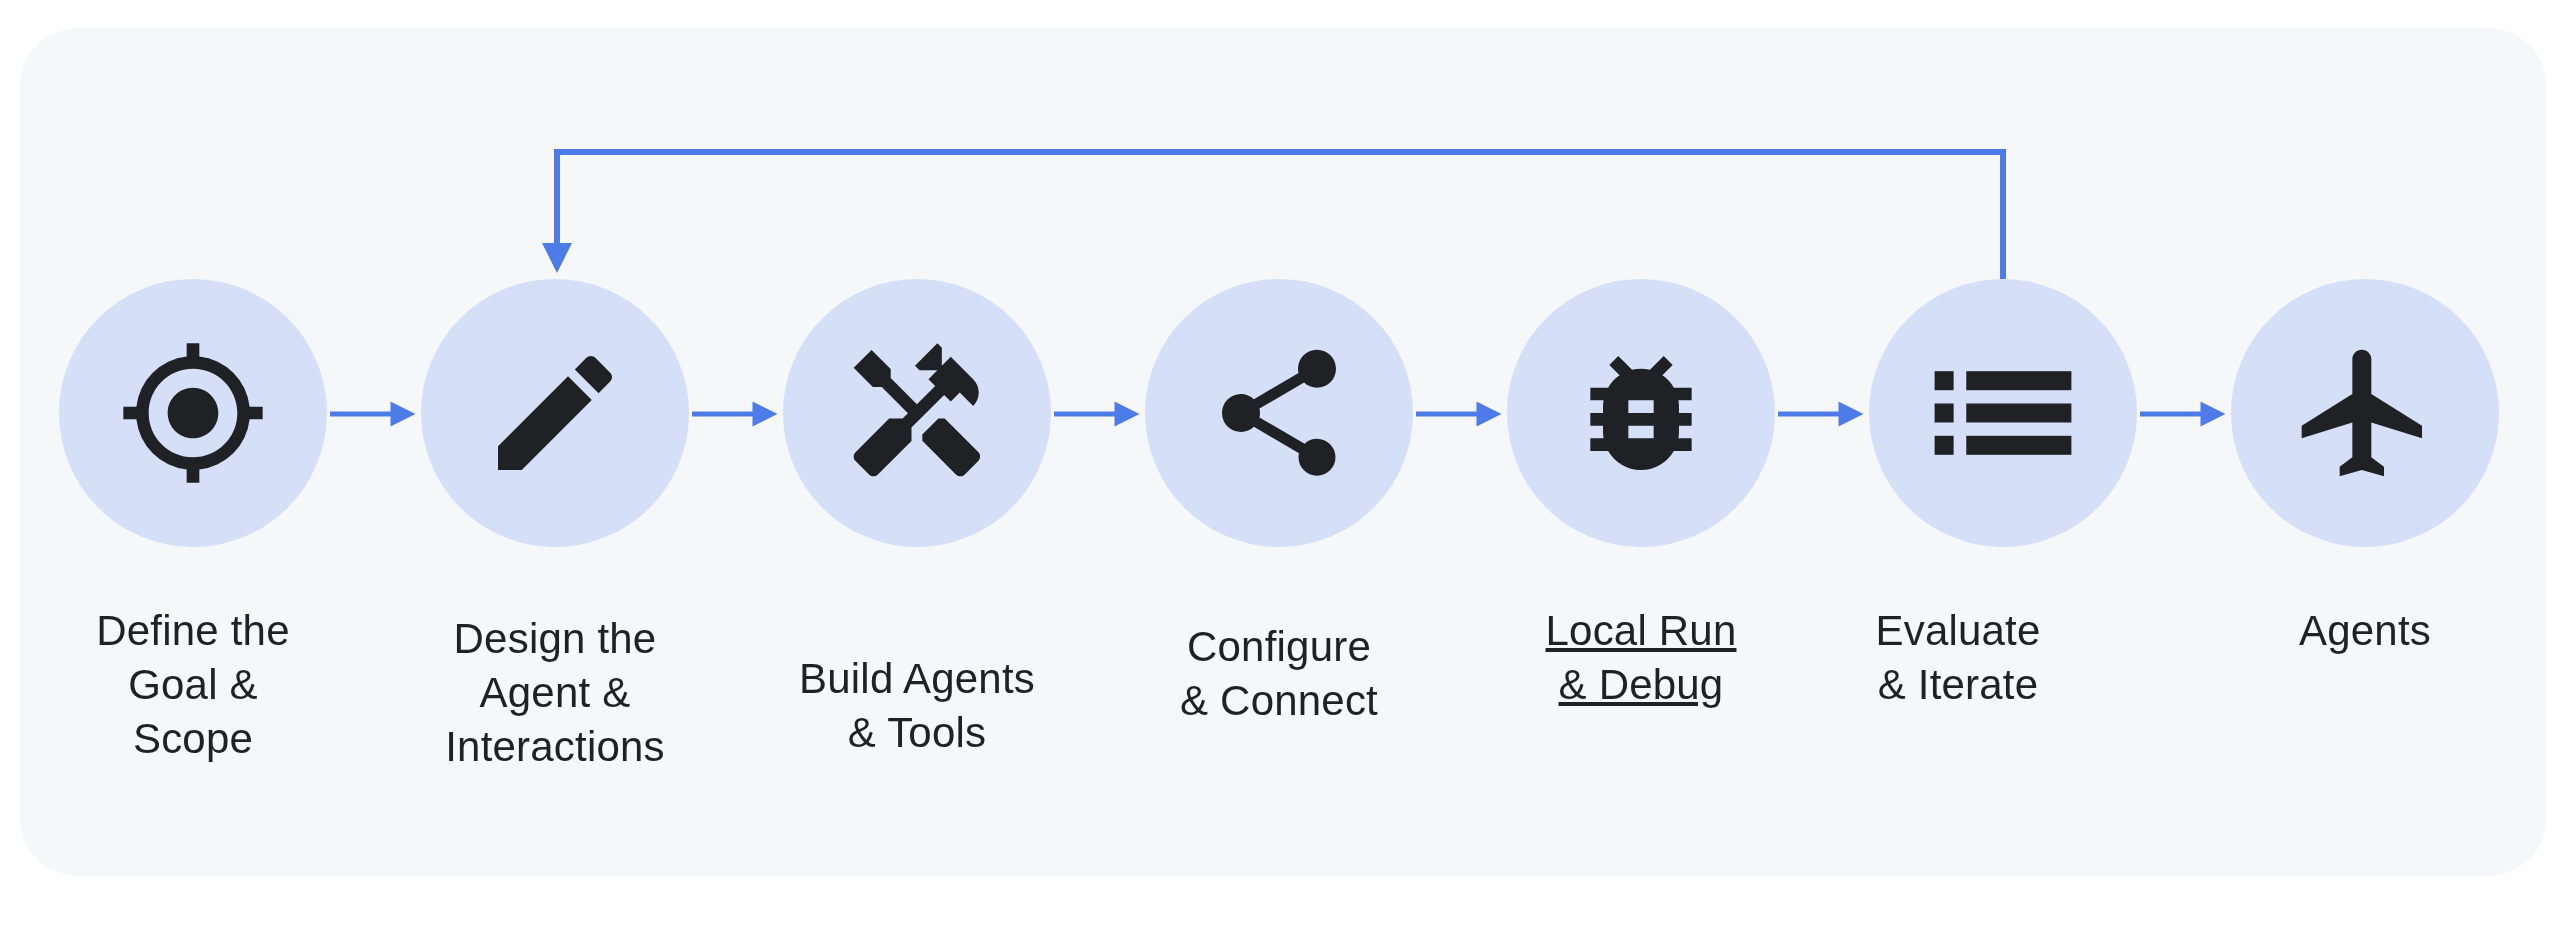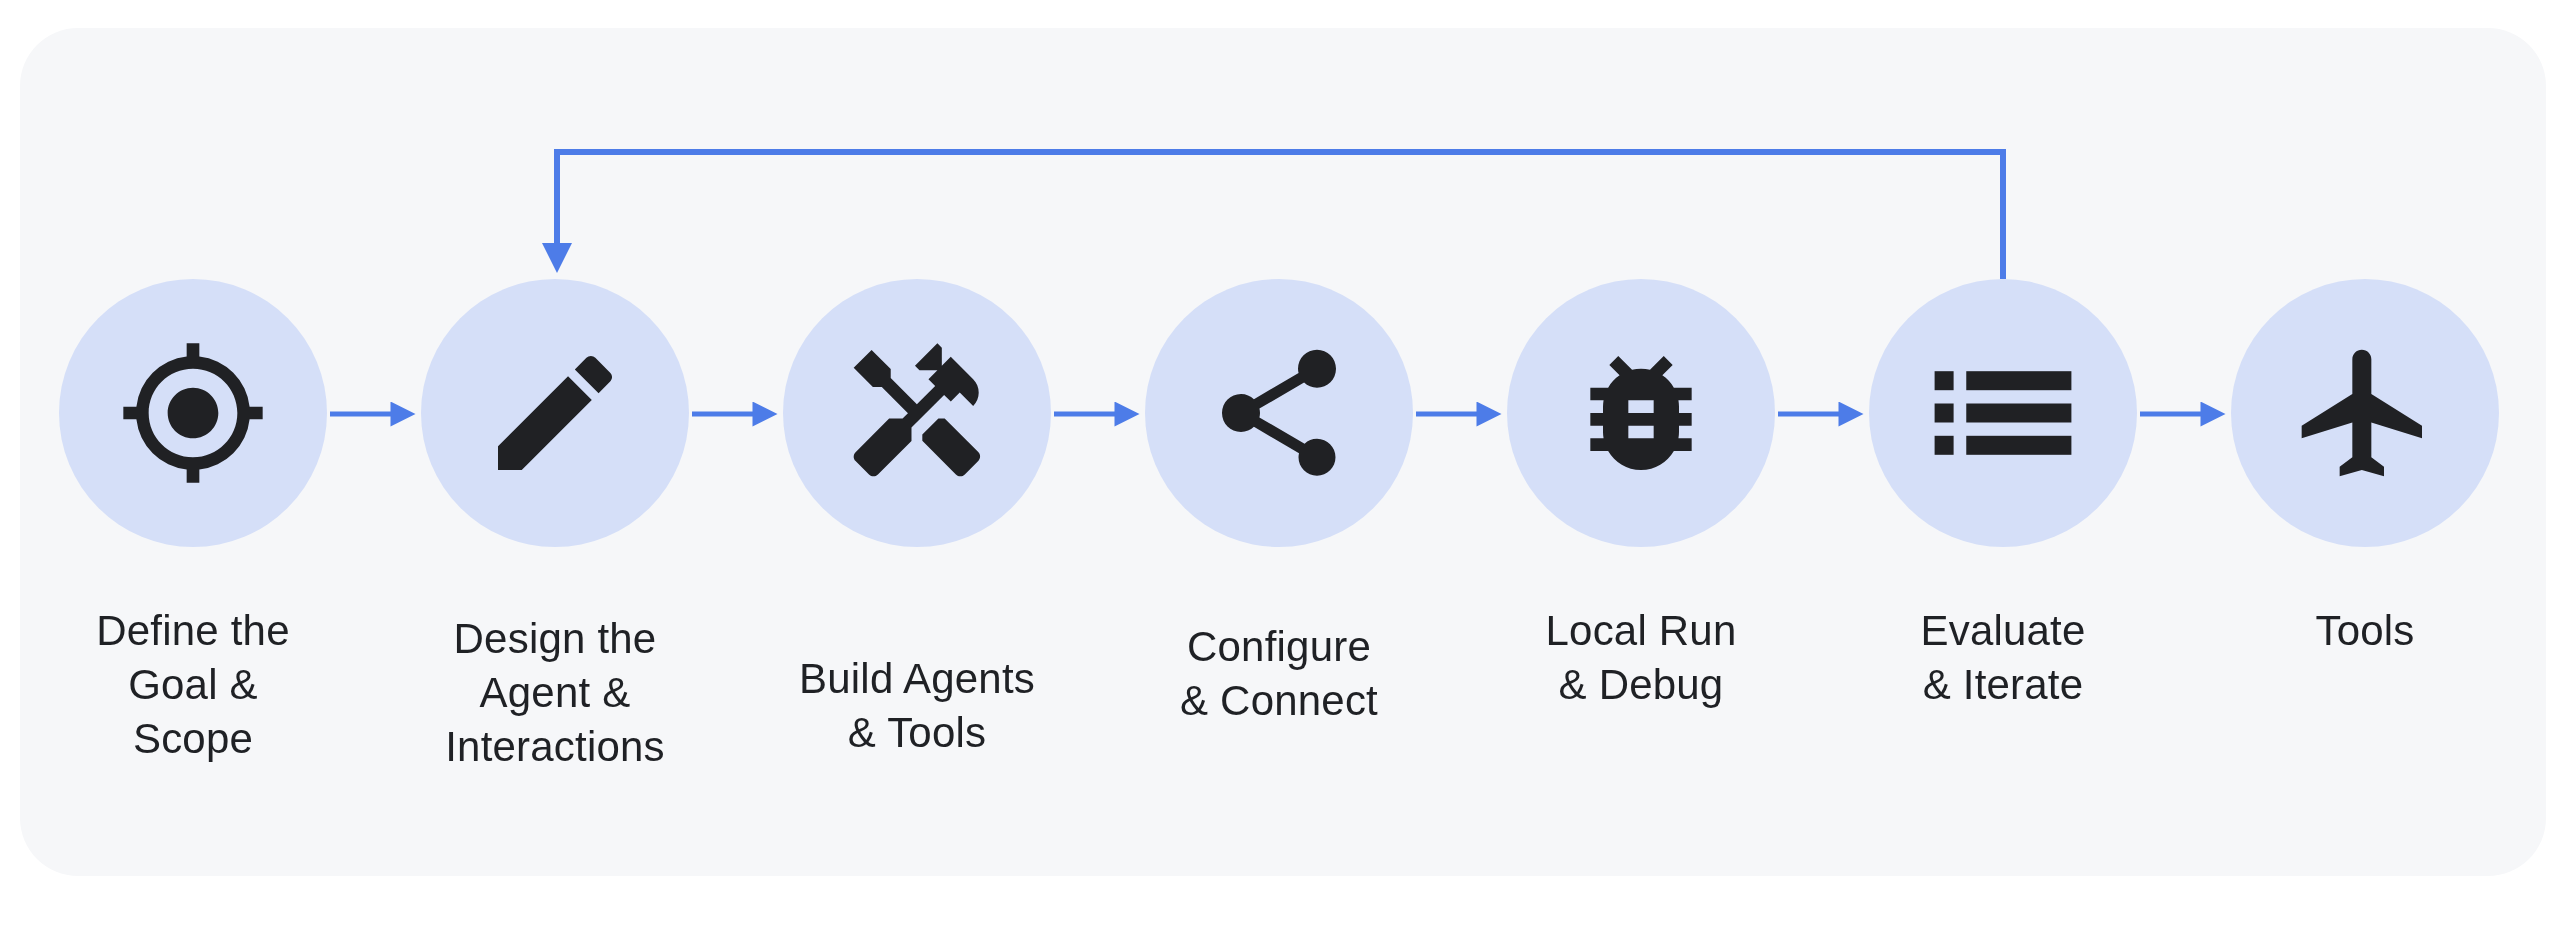--- a/index.html
+++ b/index.html
@@ -62,22 +62,22 @@
     line-height: 54px;
     color: #1f2125;
     letter-spacing: 0.2px;
     white-space: pre-line;
   }
   
   .n1 .circle { left: 59px; }   .n1 .label { left: 3px; }
   .n2 .circle { left: 421px; }  .n2 .label { left: 365px; margin-top: 8px; }
   .n3 .circle { left: 783px; }  .n3 .label { left: 727px; margin-top: 48px; }
   .n4 .circle { left: 1145px; } .n4 .label { left: 1089px; margin-top: 16px; }
-  .n5 .circle { left: 1507px; } .n5 .label { left: 1451px; }
-  .n6 .circle { left: 1869px; } .n6 .label { left: 1813px; }
+  .n5 .circle { left: 1507px; } .n5 .label { left: 1451px; text-decoration: underline; }
+  .n6 .circle { left: 1869px; } .n6 .label { left: 1768px; }
   .n7 .circle { left: 2231px; } .n7 .label { left: 2175px; }
 </style>
 </head>
 <body>
 
 <div class="stage">
   <div class="panel"></div>
 
   <svg class="arrow-layer" viewBox="0 0 2566 952" xmlns="http://www.w3.org/2000/svg">
     <defs>
@@ -163,15 +163,15 @@
     <div class="label">Evaluate
 &amp; Iterate</div>
   </div>
 
   <div class="node n7">
     <div class="circle">
       <svg viewBox="0 0 24 24">
         <path d="M21 16v-2l-8-5V3.5c0-.83-.67-1.5-1.5-1.5S10 2.67 10 3.5V9l-8 5v2l8-2.5V19l-2 1.5V22l3.5-1 3.5 1v-1.5L13 19v-5.5l8 2.5z"></path>
       </svg>
     </div>
-    <div class="label">Tools</div>
+    <div class="label">Agents</div>
   </div>
 </div>
 
 </body></html>

